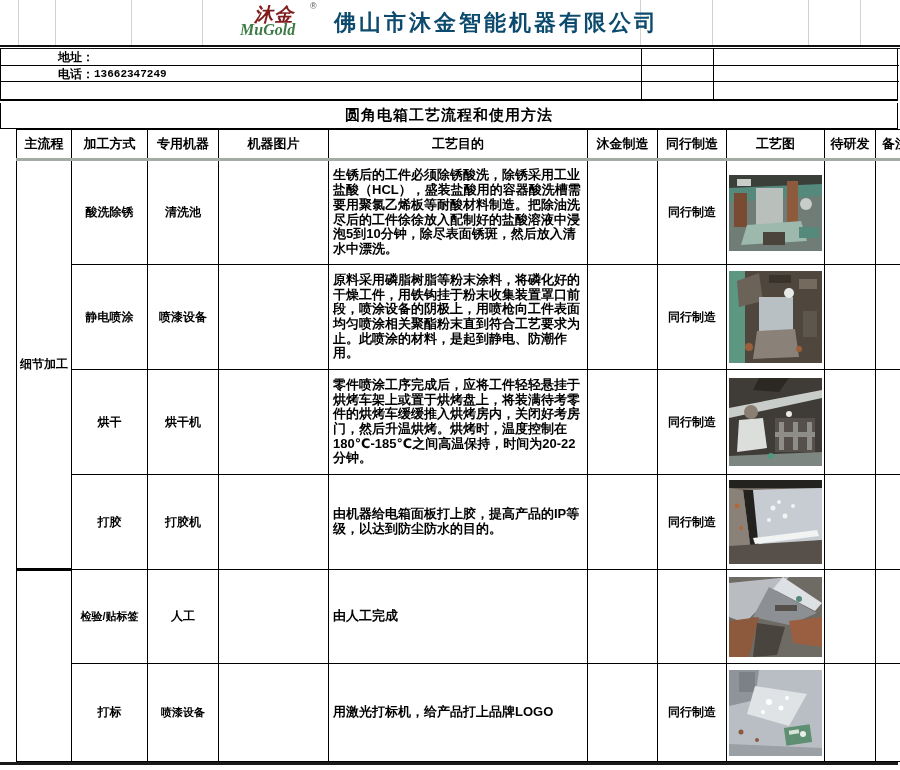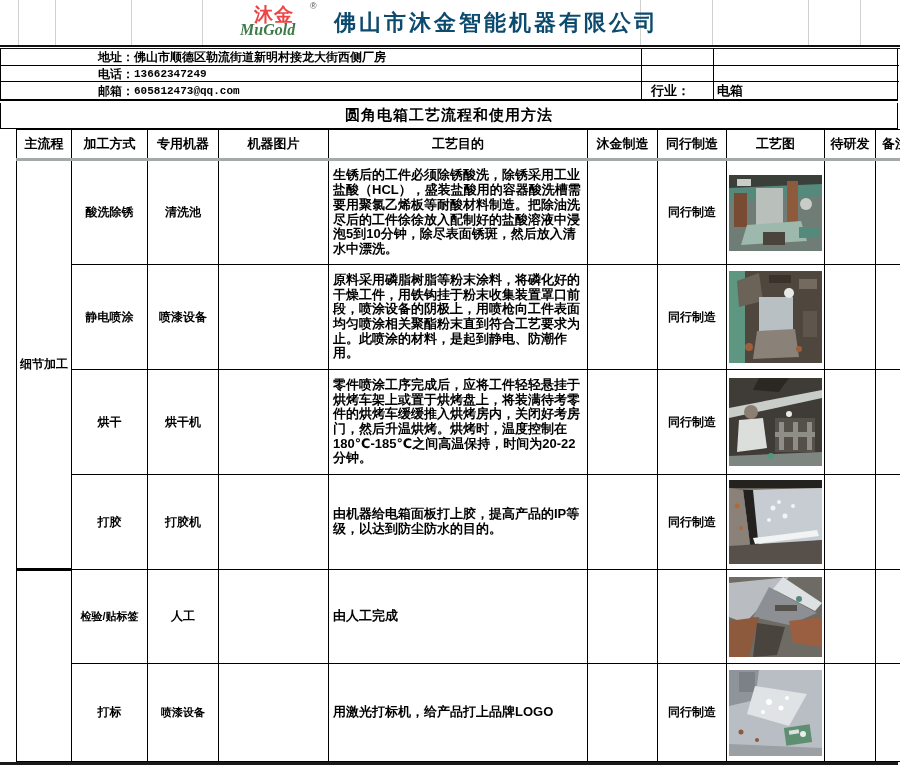--- a/index.html
+++ b/index.html
@@ -7,33 +7,33 @@
   body {
     width:900px; height:770px; position:relative; overflow:hidden;
     font-family:"Liberation Sans","DejaVu Sans",sans-serif; color:#000;
   }
   
   .banner { position:absolute; left:0; top:0; width:900px; height:45px; background:#fff; }
   .banner .vline { position:absolute; top:0; height:45px; width:1px; background:#d2d2d2; }
   .logo-block { position:absolute; left:238px; top:1px; height:43px; display:flex; align-items:center; }
   .logo-stack { position:relative; width:86px; height:42px; }
   .logo-cn { position:absolute; left:16px; top:0px; font-family:"Liberation Serif","DejaVu Serif",serif;
-             font-weight:bold; font-size:19px; color:#ef4444; letter-spacing:1px; }
+             font-weight:bold; font-size:19px; color:#7f1d1d; letter-spacing:1px;font-style:italic; }
   .logo-reg { position:absolute; left:72px; top:-1px; font-size:9px; color:#555; }
   .logo-en { position:absolute; left:2px; top:19px; font-family:"Liberation Serif","DejaVu Serif",serif;
              font-style:italic; font-weight:bold; font-size:16px; color:#3c7a46; }
   .company { font-family:"Liberation Serif","DejaVu Serif",serif; font-weight:bold; font-size:22px;
              color:#0c4a6e; letter-spacing:3px; margin-left:10px; white-space:nowrap; }
   
   .double-rule { position:absolute; left:0; top:45px; width:900px; height:4px;
                  border-top:2px solid #111; border-bottom:1px solid #111; background:#fff; }
   
   .contact { position:absolute; left:0; top:49px; width:898px; height:52px;
              border-left:1px solid #000; border-right:1px solid #000; border-bottom:2px solid #000; }
-  .c-row { position:absolute; left:0; width:898px; display:flex; align-items:center;padding-left:40px; }
+  .c-row { position:absolute; left:0; width:898px; display:flex; align-items:center; }
   .c-row-1 { top:0; height:17px; border-bottom:1px solid #000; }
   .c-row-2 { top:18px; height:15px; border-bottom:1px solid #000; }
   .c-row-3 { top:34px; height:16px; }
   .c-label { font-weight:bold; font-size:12px; margin-left:57px; white-space:nowrap; }
   .c-value { font-weight:bold; font-size:12px; white-space:nowrap; }
   .c-mono  { font-family:"Liberation Mono","DejaVu Sans Mono",monospace; font-weight:bold; font-size:11px; }
   .c-vline { position:absolute; top:0; height:52px; width:1px; background:#000; }
   .industry-label { position:absolute; left:650px; font-weight:bold; font-size:13px; }
   .industry-value { position:absolute; left:716px; font-weight:bold; font-size:13px; }
   
@@ -78,31 +78,24 @@
     <span class="company">佛山市沐金智能机器有限公司</span>
   </div>
 </div>
 <div class="double-rule"></div>
 
 <div class="contact">
   <div class="c-vline" style="left:640px"></div>
   <div class="c-vline" style="left:712px"></div>
   <div class="c-row c-row-1">
     <span class="c-label">地址：</span>
-    <span class="c-value">佛山市顺德区勒流街道新明村接龙大街西侧厂房</span>
   </div>
   <div class="c-row c-row-2">
     <span class="c-label">电话：</span>
     <span class="c-value c-mono">13662347249</span>
-  </div>
-  <div class="c-row c-row-3">
-    <span class="c-label">邮箱：</span>
-    <span class="c-value c-mono">605812473@qq.com</span>
-    <span class="industry-label">行业：</span>
-    <span class="industry-value">电箱</span>
   </div>
 </div>
 
 <div class="title-row">
   <span>圆角电箱工艺流程和使用方法</span>
 </div>
 
 <div class="tbl-wrap">
 <table>
   <colgroup>

